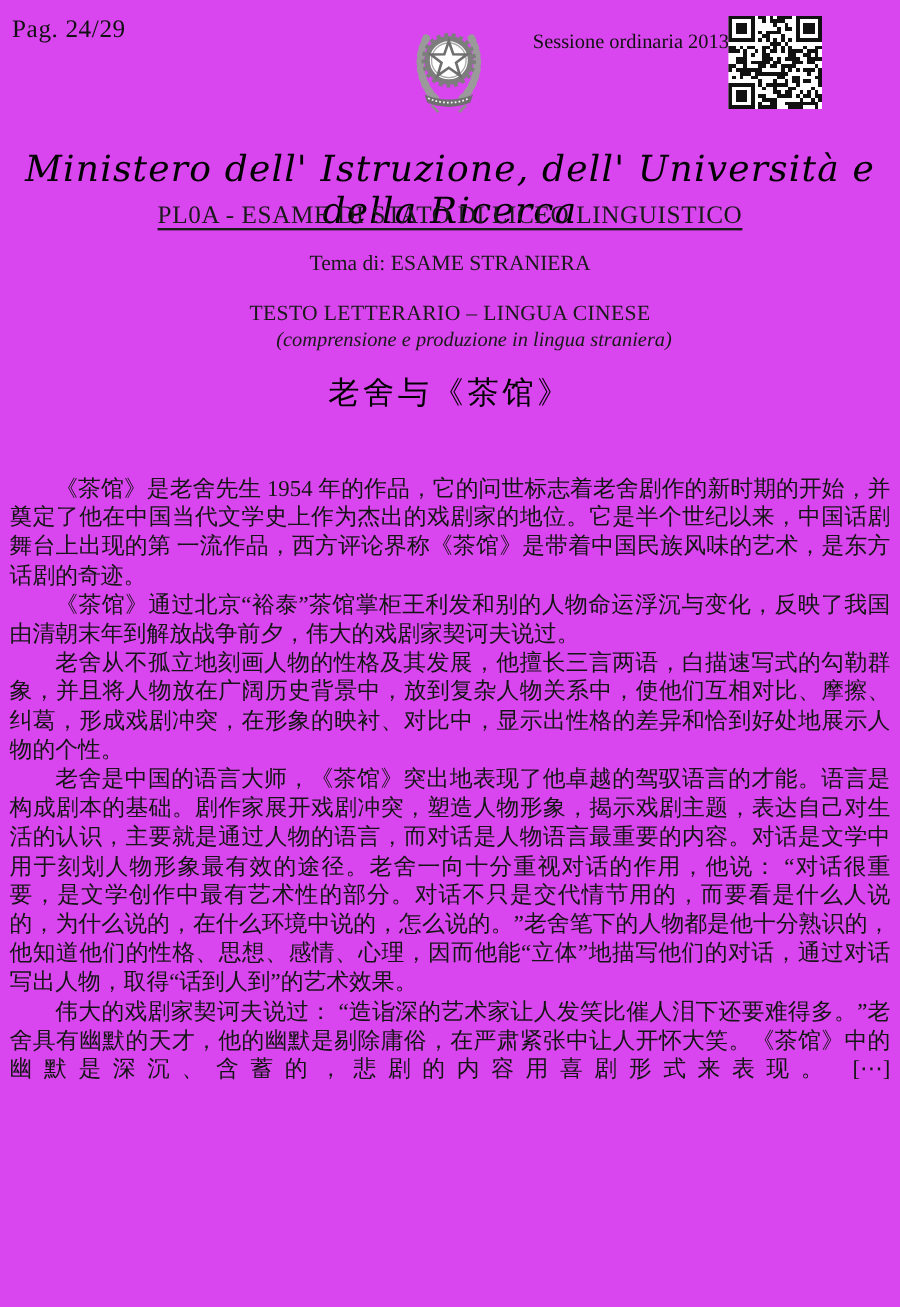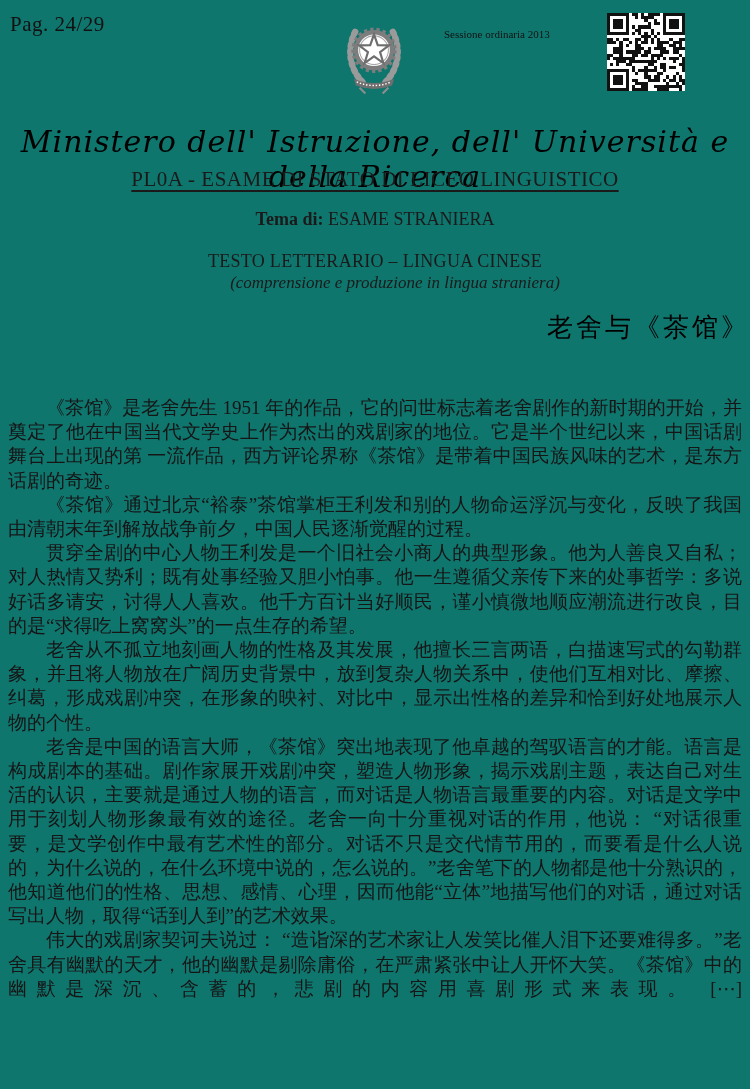--- a/index.html
+++ b/index.html
@@ -1,34 +1,34 @@
 <!DOCTYPE html>
 <html><head>
 <meta charset="utf-8">
 <style>
   html,body{margin:0;padding:0;background:#fff;}
   #page{
     position:relative;
     width:750px;height:1089px;
-    background:#0f766e;
+    background:#d946ef;
     overflow:hidden;
     font-family:"Liberation Serif","DejaVu Serif",serif;
     color:#1a1a1a;
   }
   
   #page-number{
     position:absolute;left:10px;top:12px;
     font-size:21px;letter-spacing:.5px;color:#111;
   }
   #emblem{
     position:absolute;left:338px;top:10px;width:72px;height:92px;
   }
   #session-info{
     position:absolute;left:444px;top:18px;
-    font-size:11px;line-height:33px;color:#111;
+    font-size:17px;line-height:33px;color:#111;
   }
   #qr{
     position:absolute;left:607px;top:13px;width:78px;height:78px;
   }
   
   .centered{position:absolute;left:0;width:750px;text-align:center;}
   #ministry-title{
     top:124px;
     font-family:"DejaVu Serif","Liberation Serif",serif;
     font-style:italic;
@@ -42,29 +42,29 @@
     letter-spacing:.5px;
   }
   #exam-title span{
     text-decoration:underline;
     text-decoration-thickness:2px;
     text-underline-offset:4px;
   }
   #tema-line{
     top:209px;font-size:18px;
   }
-  #tema-line .lbl{font-weight:bold;}
+  #tema-line .lbl{font-weight:normal;}
   #subject-line{
     top:251px;font-size:18px;letter-spacing:.3px;
   }
   #subject-note{
     top:273px;font-size:17px;font-style:italic;padding-left:20px;
   }
   #chinese-title{
-    top:310px;font-size:26px;letter-spacing:3px;color:#000;text-align:right;
+    top:310px;font-size:26px;letter-spacing:3px;color:#000;
   }
   
   #body-text{
     position:absolute;left:8px;right:8px;top:396px;
     font-size:19px;line-height:24.2px;
     text-align:justify;
     color:#151515;
   }
   #body-text p{
     margin:0;padding:0;
@@ -441,21 +441,20 @@
   </div>
 
   <div id="subject-line" class="centered">TESTO LETTERARIO – LINGUA CINESE</div>
 
   <div id="subject-note" class="centered">(comprensione e produzione in lingua straniera)</div>
 
   <div id="chinese-title" class="centered">老舍与《茶馆》</div>
 
   <div id="body-text">
 
-  <p>《茶馆》是老舍先生 1951 年的作品，它的问世标志着老舍剧作的新时期的开始，并奠定了他在中国当代文学史上作为杰出的戏剧家的地位。它是半个世纪以来，中国话剧舞台上出现的第 一流作品，西方评论界称《茶馆》是带着中国民族风味的艺术，是东方话剧的奇迹。</p>
-      <p>《茶馆》通过北京“裕泰”茶馆掌柜王利发和别的人物命运浮沉与变化，反映了我国由清朝末年到解放战争前夕，中国人民逐渐觉醒的过程。</p>
-      <p>贯穿全剧的中心人物王利发是一个旧社会小商人的典型形象。他为人善良又自私；对人热情又势利；既有处事经验又胆小怕事。他一生遵循父亲传下来的处事哲学：多说好话多请安，讨得人人喜欢。他千方百计当好顺民，谨小慎微地顺应潮流进行改良，目的是“求得吃上窝窝头”的一点生存的希望。</p>
+  <p>《茶馆》是老舍先生 1954 年的作品，它的问世标志着老舍剧作的新时期的开始，并奠定了他在中国当代文学史上作为杰出的戏剧家的地位。它是半个世纪以来，中国话剧舞台上出现的第 一流作品，西方评论界称《茶馆》是带着中国民族风味的艺术，是东方话剧的奇迹。</p>
+      <p>《茶馆》通过北京“裕泰”茶馆掌柜王利发和别的人物命运浮沉与变化，反映了我国由清朝末年到解放战争前夕，伟大的戏剧家契诃夫说过。</p>
       <p>老舍从不孤立地刻画人物的性格及其发展，他擅长三言两语，白描速写式的勾勒群象，并且将人物放在广阔历史背景中，放到复杂人物关系中，使他们互相对比、摩擦、纠葛，形成戏剧冲突，在形象的映衬、对比中，显示出性格的差异和恰到好处地展示人物的个性。</p>
       <p>老舍是中国的语言大师，《茶馆》突出地表现了他卓越的驾驭语言的才能。语言是构成剧本的基础。剧作家展开戏剧冲突，塑造人物形象，揭示戏剧主题，表达自己对生活的认识，主要就是通过人物的语言，而对话是人物语言最重要的内容。对话是文学中用于刻划人物形象最有效的途径。老舍一向十分重视对话的作用，他说： “对话很重要，是文学创作中最有艺术性的部分。对话不只是交代情节用的，而要看是什么人说的，为什么说的，在什么环境中说的，怎么说的。”老舍笔下的人物都是他十分熟识的，他知道他们的性格、思想、感情、心理，因而他能“立体”地描写他们的对话，通过对话写出人物，取得“话到人到”的艺术效果。</p>
       <p>伟大的戏剧家契诃夫说过： “造诣深的艺术家让人发笑比催人泪下还要难得多。”老舍具有幽默的天才，他的幽默是剔除庸俗，在严肃紧张中让人开怀大笑。《茶馆》中的幽默是深沉、含蓄的，悲剧的内容用喜剧形式来表现。 [⋯]</p>
     </div>
 
 </div>
 
 </body></html>

